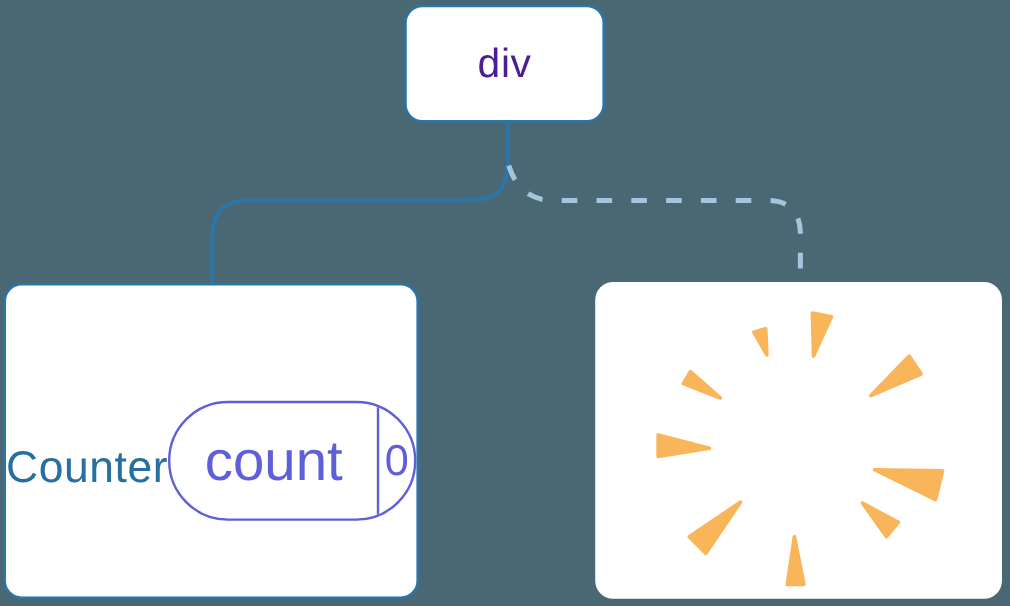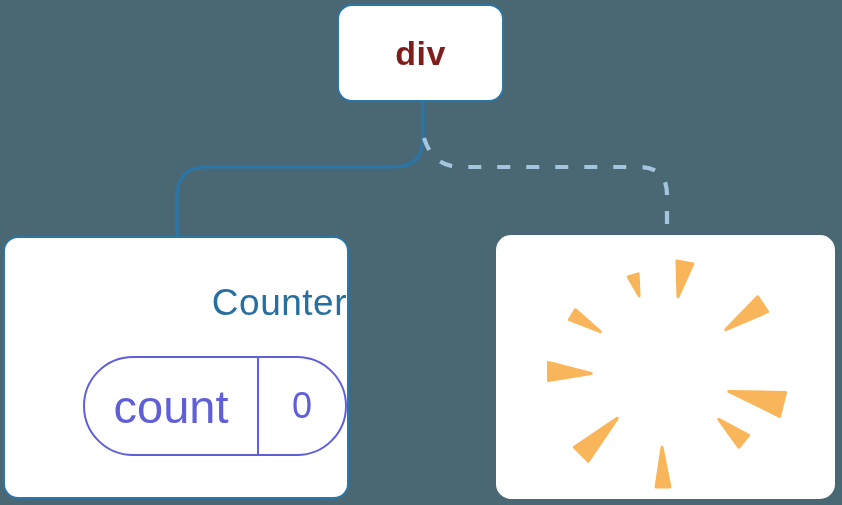--- a/index.html
+++ b/index.html
@@ -30,31 +30,31 @@
     border: 2.5px solid #2b76a8;
   }
   .root-node {
     left: 337px; top: 4px;
     width: 167px; height: 98px;
     display: flex;
     align-items: center;
     justify-content: center;
   }
   .root-label {
-    color: #7f1d1d;
+    color: #4c1d95;
     font-size: 34px;
-    font-weight: 700;
+    font-weight: 400;
     letter-spacing: 0.5px;
   }
   .counter-node {
     left: 3px; top: 236px;
     width: 346px; height: 263px;
     display: flex;
-    flex-direction: column;
-    align-items: flex-end;
+    flex-direction: row;
+    align-items: center;
   }
   .counter-title {
     margin-top: 44px;
     color: #276f9e;
     font-size: 37px;
     font-weight: 500;
     letter-spacing: 0.5px;
   }
   .state-pill {
     margin-top: 32px;

